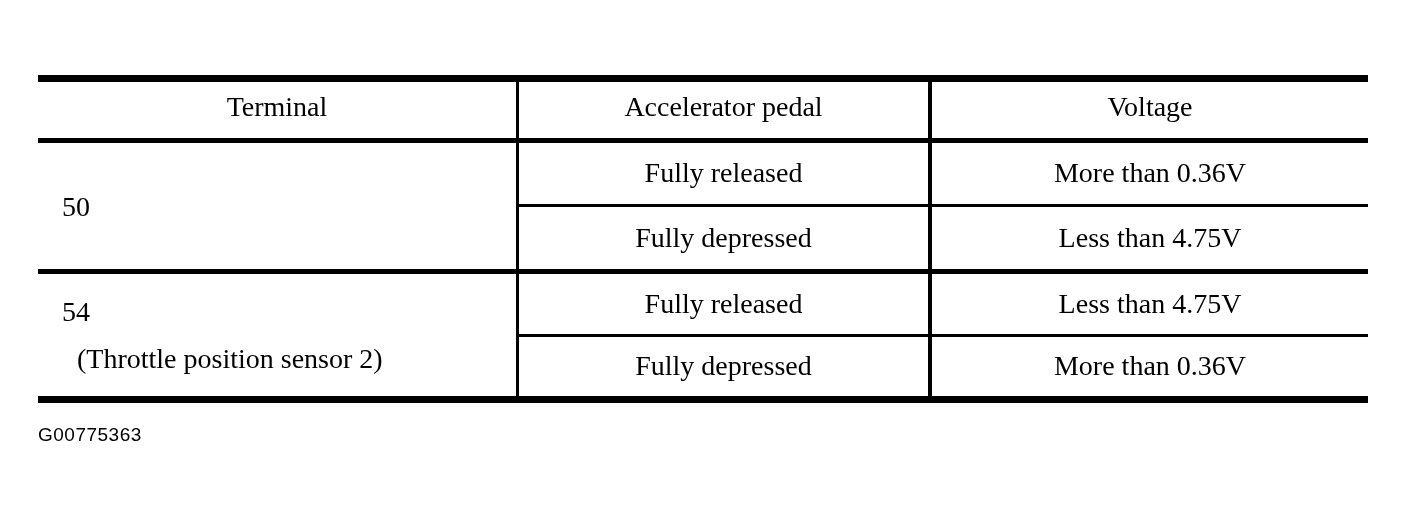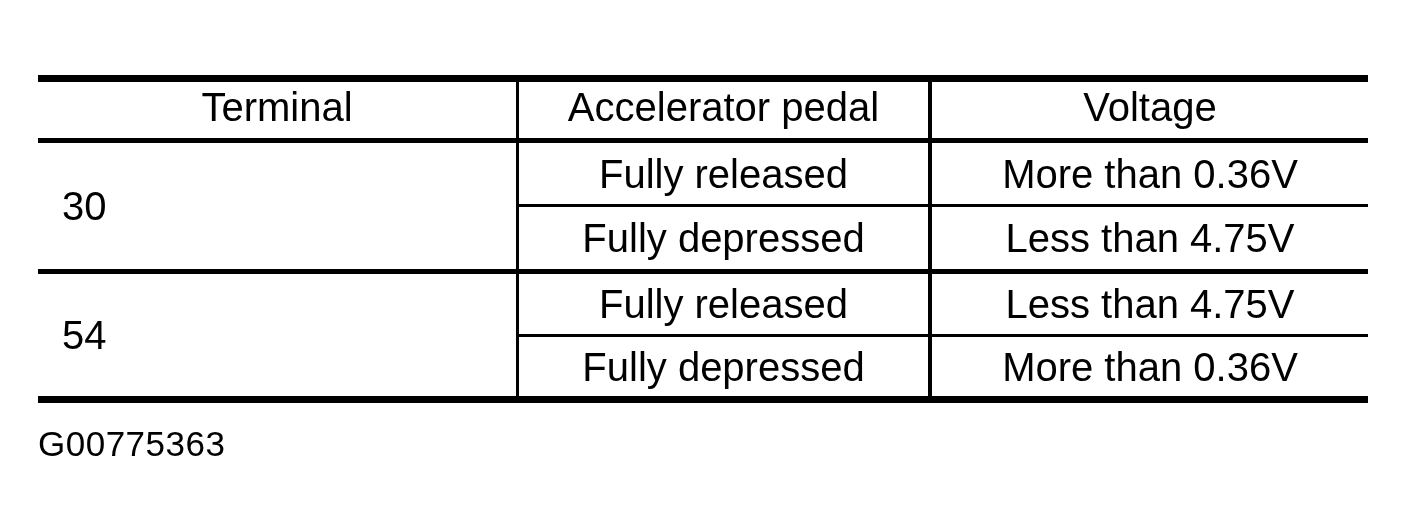--- a/index.html
+++ b/index.html
@@ -33,23 +33,24 @@
   .hline-bottom { grid-column: 1 / -1; grid-row: 11; }
   .hline-sub1   { grid-column: 2 / -1; grid-row: 5; }
   .hline-sub2   { grid-column: 2 / -1; grid-row: 9; }
   .vline-1      { grid-column: 2; grid-row: 1 / -1; }
   .vline-2      { grid-column: 4; grid-row: 1 / -1; }
 
   .cell {
     display: flex;
     align-items: center;
     justify-content: center;
-    font-size: 40px;
+    font-size: 28px;
     line-height: 1.1;
     white-space: nowrap;
+    font-family: Liberation Serif, serif;
   }
   .header-cell {
     padding-bottom: 6px;
   }
   .hdr-terminal { grid-column: 1; grid-row: 2; }
   .hdr-pedal    { grid-column: 3; grid-row: 2; }
   .hdr-voltage  { grid-column: 5; grid-row: 2; }
 
   .terminal-cell {
     flex-direction: column;
@@ -69,21 +70,21 @@
   .voltage-r2 { grid-column: 5; grid-row: 6; }
   .pedal-r3   { grid-column: 3; grid-row: 8; }
   .voltage-r3 { grid-column: 5; grid-row: 8; }
   .pedal-r4   { grid-column: 3; grid-row: 10; }
   .voltage-r4 { grid-column: 5; grid-row: 10; }
 
   .figure-id {
     position: absolute;
     left: 38px;
     top: 424px;
-    font-size: 35px;
+    font-size: 19px;
     letter-spacing: 0.5px;
   }
 </style>
 </head>
 <body>
 
 <div class="canvas" style="--ink: #000000; --paper: #ffffff;">
 
   <div class="spec-table">
 
@@ -94,29 +95,30 @@
     <div class="line hline-sub2"></div>
     <div class="line hline-bottom"></div>
     <div class="line vline-1"></div>
     <div class="line vline-2"></div>
 
     <div class="cell header-cell hdr-terminal">Terminal</div>
     <div class="cell header-cell hdr-pedal">Accelerator pedal</div>
     <div class="cell header-cell hdr-voltage">Voltage</div>
 
     <div class="cell terminal-cell terminal-1">
-      <span>30</span>
+      <span>50</span>
     </div>
     <div class="cell pedal-r1">Fully released</div>
     <div class="cell voltage-r1">More than 0.36V</div>
     <div class="cell pedal-r2">Fully depressed</div>
     <div class="cell voltage-r2">Less than 4.75V</div>
 
     <div class="cell terminal-cell terminal-2">
       <span>54</span>
+      <span class="note-indent-2">(Throttle position sensor 2)</span>
     </div>
     <div class="cell pedal-r3">Fully released</div>
     <div class="cell voltage-r3">Less than 4.75V</div>
     <div class="cell pedal-r4">Fully depressed</div>
     <div class="cell voltage-r4">More than 0.36V</div>
 
   </div>
 
   <div class="figure-id">G00775363</div>
 

